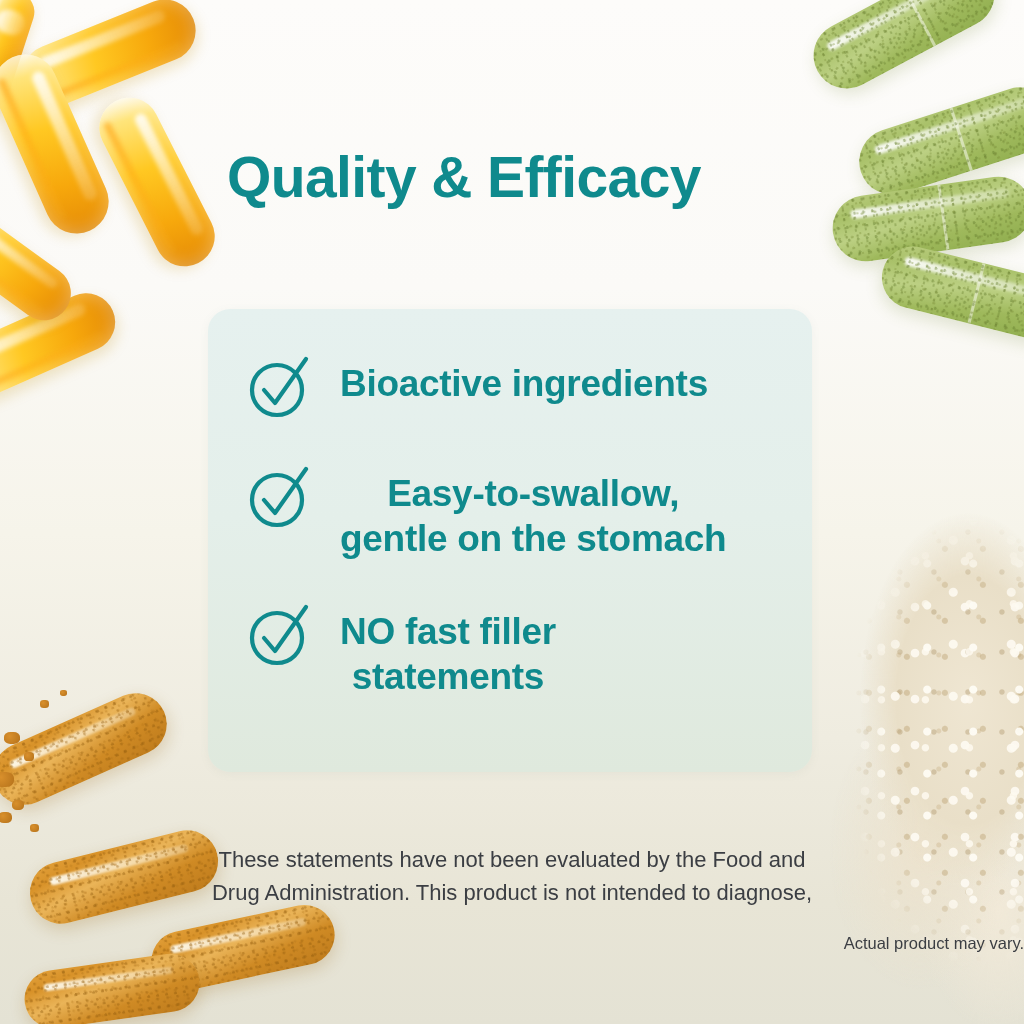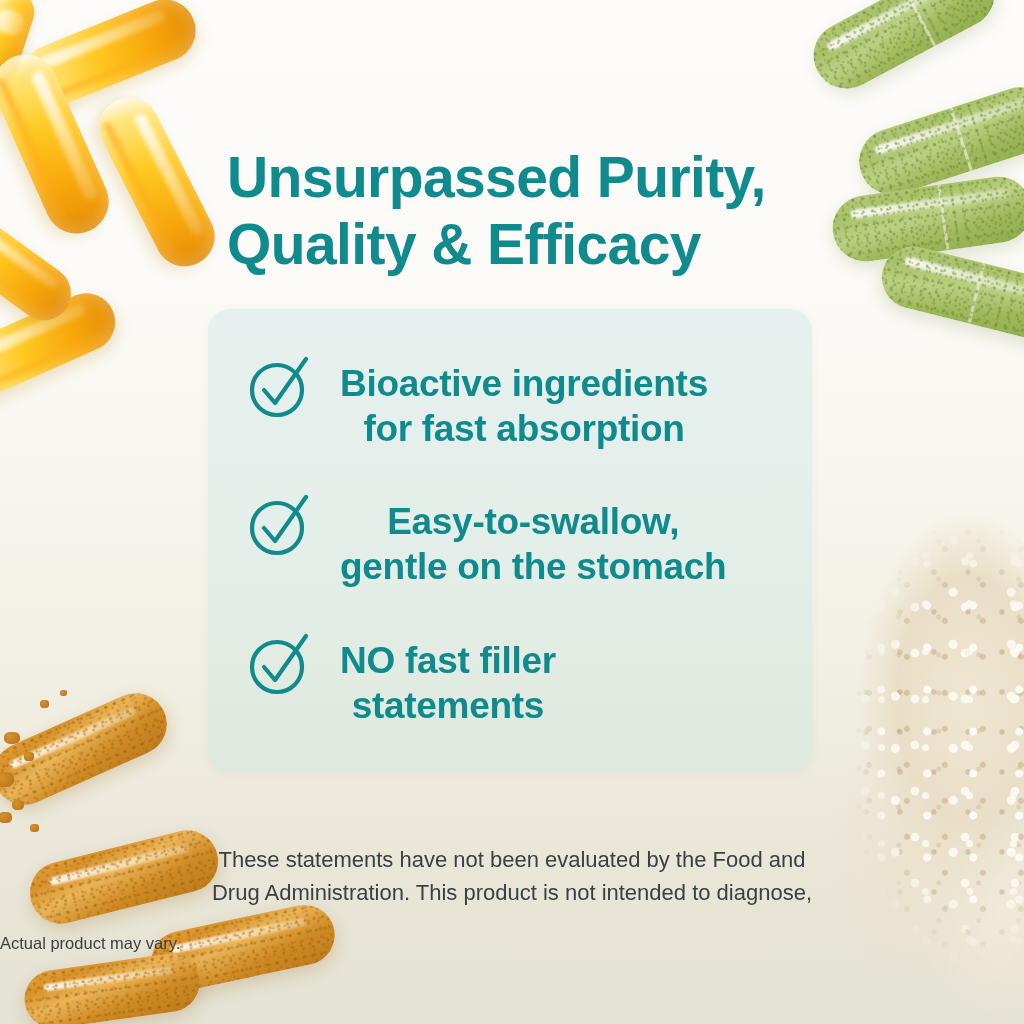--- a/index.html
+++ b/index.html
@@ -174,21 +174,21 @@
     letter-spacing:-.3px;padding-top:6px;
   }
   .benefit-text .ln{display:block;white-space:nowrap;}
 
   #disclaimer{
     position:absolute;left:0;right:0;top:843px;text-align:center;
     color:#3b3e43;font-size:22px;line-height:1.5;
   }
   #disclaimer .ln{display:block;}
   #actual-note{
-    position:absolute;left:0;right:0;top:934px;text-align:left;
+    position:absolute;left:0;right:0;top:934px;text-align:right;
     color:#3b3e43;font-size:16.5px;
   }
 </style>
 </head>
 <body>
 
 <div id="stage">
 
   <div class="photo">
     <div class="cap softgel" style="left:-18px;top:-10px;width:40px;height:120px;transform:rotate(18deg);"></div>
@@ -226,37 +226,35 @@
     <div class="spill" style="left:30px;top:824px;width:9px;height:8px;"></div>
     <div class="spill" style="left:-2px;top:812px;width:14px;height:11px;"></div>
     <div class="spill" style="left:40px;top:700px;width:9px;height:8px;"></div>
     <div class="spill" style="left:60px;top:690px;width:7px;height:6px;"></div>
   </div>
 
   <div id="powder-mound" class="photo"></div>
   <div id="powder-texture" class="photo"></div>
 
   <h1 id="headline">
-    <span class="l1">Unsurpassed Purity,</span>
     <span class="l2">Quality &amp; Efficacy</span>
   </h1>
 
   <div id="benefits-card">
     <div id="benefit-list">
 
       <div class="benefit-row">
         <span class="check-icon">
           <svg viewBox="0 0 74 74" width="74" height="74" fill="none" stroke="#0f8a8d" stroke-width="4.2" stroke-linecap="round" stroke-linejoin="round">
             <circle cx="33" cy="41" r="25"></circle>
             <path d="M20 41 L31 54 L62 10"></path>
           </svg>
         </span>
         <span class="benefit-text">
           <span class="ln">Bioactive ingredients</span>
-          <span class="ln">for fast absorption</span>
         </span>
       </div>
 
       <div class="benefit-row">
         <span class="check-icon">
           <svg viewBox="0 0 74 74" width="74" height="74" fill="none" stroke="#0f8a8d" stroke-width="4.2" stroke-linecap="round" stroke-linejoin="round">
             <circle cx="33" cy="41" r="25"></circle>
             <path d="M20 41 L31 54 L62 10"></path>
           </svg>
         </span>

